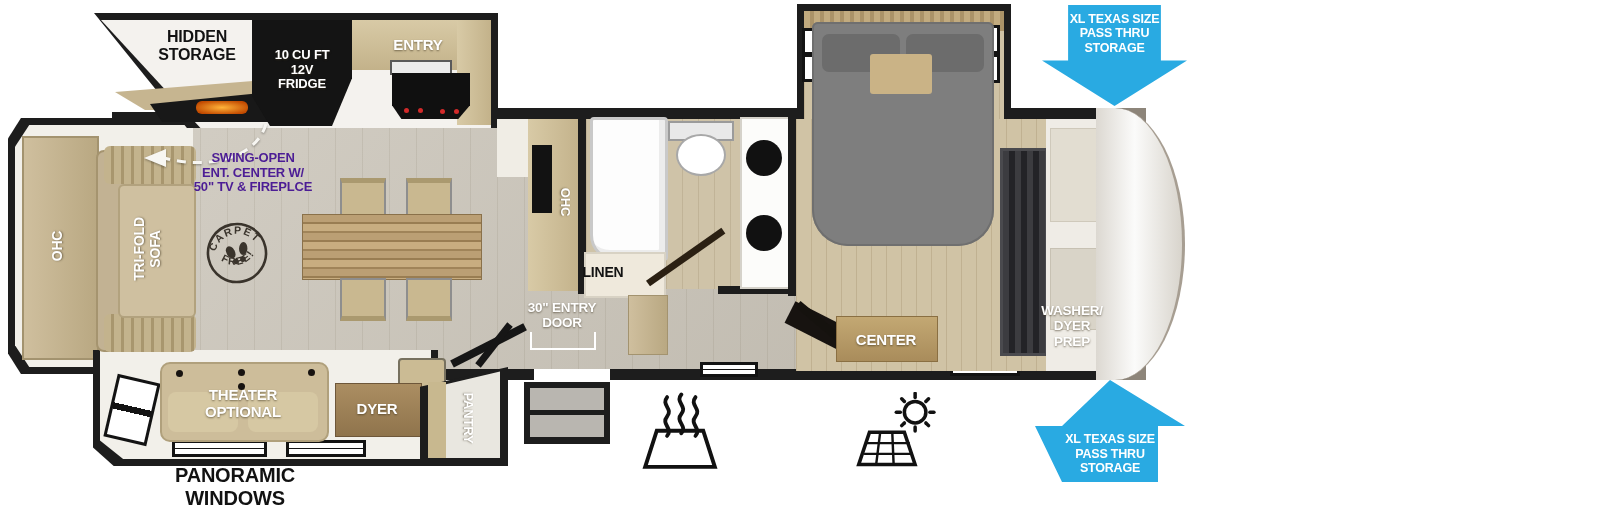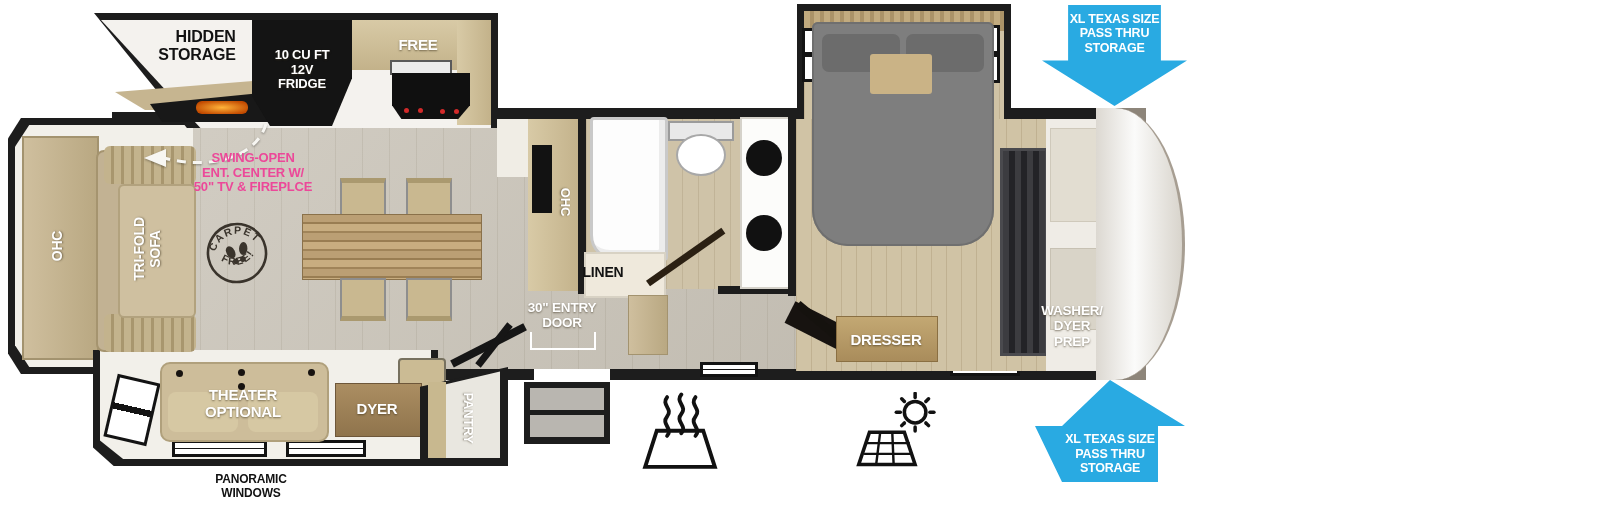--- a/index.html
+++ b/index.html
@@ -3,21 +3,21 @@
 <meta charset="utf-8">
 <style>
   html,body{margin:0;padding:0;background:#fff;}
   .canvas{position:relative;width:1600px;height:511px;background:#fff;overflow:hidden;
           font-family:"Liberation Sans",sans-serif;}
   .abs{position:absolute;}
   .lbl{position:absolute;font-weight:bold;white-space:pre-line;text-align:center;
        transform:translate(-50%,-50%);line-height:1.13;letter-spacing:-.2px;}
   .lbl.w{color:#fff;text-shadow:0 1px 2px rgba(55,45,25,.6);}
   .lbl.k{color:#121212;}
-  .lbl.g{color:#ec4899;}
+  .lbl.g{color:#4c1d95;}
   .rot-ccw{transform:translate(-50%,-50%) rotate(-90deg);}
   .rot-cw{transform:translate(-50%,-50%) rotate(90deg);}
   .wall{background:#1d1d1d;}
   .floor-main{background:#c9c3b7;
     background-image:repeating-linear-gradient(90deg,rgba(95,85,60,.10) 0 1px,rgba(0,0,0,0) 1px 27px),
                      linear-gradient(135deg,rgba(255,255,255,.18),rgba(0,0,0,.06));}
   .floor-wood{background:#d0c3a5;
     background-image:repeating-linear-gradient(90deg,rgba(120,95,55,.18) 0 1px,rgba(0,0,0,0) 1px 15px);}
   .white-int{background:#f2f0ea;}
   .win{background:#131313;}
@@ -48,29 +48,29 @@
     </div>
   <div class="abs win" style="left:950px;top:361px;width:70px;height:15px;">
       <div></div>
     </div>
 
   <div class="abs wall" style="left:94px;top:13px;width:404px;height:115px;clip-path:polygon(0 0,100% 0,100% 100%,23% 100%);"></div>
   <div class="abs" style="left:101px;top:20px;width:390px;height:108px;background:#f4f2ee;clip-path:polygon(0 0,100% 0,100% 100%,25.5% 100%);"></div>
   <div class="abs" style="left:115px;top:70px;width:150px;height:40px;background:#c6b590;clip-path:polygon(0 55%,100% 25%,100% 100%,20% 100%);"></div>
   <div class="abs" style="left:150px;top:92px;width:122px;height:30px;background:#181818;clip-path:polygon(0 40%,100% 0,100% 100%,10% 100%);"></div>
   <div class="abs" style="left:196px;top:101px;width:52px;height:13px;border-radius:6px;background:radial-gradient(ellipse at center,#ffb43a,#c24a00 80%);"></div>
-  <div class="lbl k" style="left:197px;top:46px;font-size:16px;text-align:right;">HIDDEN
+  <div class="lbl k" style="left:197px;top:46px;font-size:16px;">HIDDEN
 STORAGE</div>
   <div class="abs" style="left:252px;top:20px;width:100px;height:106px;background:#141414;clip-path:polygon(0 0,100% 0,100% 55%,80% 100%,18% 100%,0 72%);"></div>
   <div class="lbl w" style="left:302px;top:70px;font-size:13px;">10 CU FT
 12V
 FRIDGE</div>
   <div class="abs" style="left:352px;top:20px;width:139px;height:50px;background:linear-gradient(180deg,#d8caa6,#c3b28a);"></div>
   <div class="abs" style="left:457px;top:20px;width:34px;height:105px;background:linear-gradient(90deg,#d8caa6,#c3b28a);"></div>
-  <div class="lbl w" style="left:418px;top:45px;font-size:15px;">FREE</div>
+  <div class="lbl w" style="left:418px;top:45px;font-size:15px;">ENTRY</div>
   <div class="abs" style="left:390px;top:60px;width:58px;height:11px;background:#ececec;border:2px solid #5a5a5a;"></div>
   <div class="abs" style="left:392px;top:73px;width:78px;height:46px;background:#101010;clip-path:polygon(0 0,100% 0,100% 70%,85% 100%,12% 100%,0 70%);"></div>
   <div class="abs" style="left:404px;top:108px;width:5px;height:5px;border-radius:50%;background:#d22a2a;box-shadow:14px 0 0 #d22a2a,36px 1px 0 #d22a2a,50px 1px 0 #d22a2a;"></div>
 
   <div class="abs wall" style="left:797px;top:4px;width:214px;height:115px;"></div>
   <div class="abs floor-wood" style="left:804px;top:11px;width:200px;height:108px;"></div>
   <div class="abs" style="left:804px;top:11px;width:200px;height:20px;background:repeating-linear-gradient(90deg,#c2ab7f 0 6px,#ab9368 6px 10px);"></div>
   <div class="abs win" style="left:802px;top:28px;width:13px;height:54px;">
       <div></div>
     </div>
@@ -137,21 +137,21 @@
   <div class="abs" style="left:628px;top:295px;width:38px;height:58px;background:linear-gradient(90deg,#cfbf9e,#b9a882);border:1px solid #a3936f;"></div>
 
   <div class="abs wall" style="left:788px;top:112px;width:8px;height:184px;"></div>
   <div class="abs floor-wood" style="left:796px;top:119px;width:250px;height:252px;"></div>
   <div class="abs" style="left:790px;top:300px;width:64px;height:24px;background:#171310;transform:rotate(27deg);transform-origin:0 50%;"></div>
   <div class="abs" style="left:798px;top:300px;width:62px;height:8px;background:#15120e;transform:rotate(40deg);transform-origin:0 50%;"></div>
   <div class="abs" style="left:812px;top:22px;width:182px;height:224px;background:#7e7e7e;border-radius:6px 6px 36px 36px;box-shadow:inset 0 0 0 2px #6f6f6f;"></div>
   <div class="abs" style="left:822px;top:34px;width:78px;height:38px;background:#6c6c6c;border-radius:7px;box-shadow:84px 0 0 #6c6c6c;"></div>
   <div class="abs" style="left:870px;top:54px;width:62px;height:40px;background:#cab386;border-radius:3px;"></div>
   <div class="abs" style="left:836px;top:316px;width:100px;height:44px;background:linear-gradient(180deg,#c3a873,#a98c5b);border:1px solid #8a6f42;"></div>
-  <div class="lbl w" style="left:886px;top:340px;font-size:15px;">DRESSER</div>
+  <div class="lbl w" style="left:886px;top:340px;font-size:15px;">CENTER</div>
   <div class="abs" style="left:1000px;top:148px;width:42px;height:202px;border:3px solid #4a4a4e;background:repeating-linear-gradient(90deg,#3c3c40 0 6px,#232327 6px 12px);"></div>
 
   <div class="abs" style="left:1046px;top:119px;width:72px;height:252px;background:#efece6;"></div>
   <div class="abs" style="left:1050px;top:128px;width:62px;height:92px;background:#e2ddd1;border:1px solid #cfc9bb;"></div>
   <div class="abs" style="left:1050px;top:248px;width:62px;height:80px;background:#d9d4c8;border:1px solid #c7c1b3;"></div>
   <div class="abs" style="left:1096px;top:108px;width:50px;height:50px;background:#8d857a;"></div>
   <div class="abs" style="left:1096px;top:330px;width:50px;height:50px;background:#8d857a;"></div>
   <div class="abs" style="left:1096px;top:108px;width:86px;height:272px;background:linear-gradient(90deg,#dcd8d1,#fbfbfa 45%,#d8d4cc);border-radius:0 70px 70px 0 / 0 136px 136px 0;border-right:3px solid #a79e92;"></div>
   <div class="lbl w" style="left:1072px;top:326px;font-size:13.5px;">WASHER/
 DYER
@@ -204,21 +204,21 @@
 PASS THRU
 STORAGE</div>
   </div>
   <div class="abs arrow" style="left:1035px;top:380px;width:150px;height:102px;background:#29aae2;
               clip-path:polygon(50% 0,100% 45%,82% 45%,82% 100%,18% 100%,0 45%,18% 45%);">
     <div class="lbl" style="left:50%;top:72%;font-size:12.5px;width:140px;">XL TEXAS SIZE
 PASS THRU
 STORAGE</div>
   </div>
 
-  <div class="lbl k" style="left:251px;top:487px;font-size:12px;">PANORAMIC
+  <div class="lbl k" style="left:235px;top:487px;font-size:20px;">PANORAMIC
 WINDOWS</div>
 
   <svg class="abs" style="left:638px;top:392px;width:84px;height:80px;" viewBox="0 0 64 62">
     <polygon points="14,30 50,30 59,58 5,58" fill="none" stroke="#111" stroke-width="3"></polygon>
     <path d="M22,4 c-5,6 5,9 0,15 c-5,6 5,9 0,15" fill="none" stroke="#111" stroke-width="3" stroke-linecap="round"></path>
     <path d="M33,2 c-5,6 5,9 0,15 c-5,6 5,9 0,15" fill="none" stroke="#111" stroke-width="3" stroke-linecap="round"></path>
     <path d="M44,4 c-5,6 5,9 0,15 c-5,6 5,9 0,15" fill="none" stroke="#111" stroke-width="3" stroke-linecap="round"></path>
   </svg>
 
   <svg class="abs" style="left:856px;top:392px;width:86px;height:78px;" viewBox="0 0 64 58">

